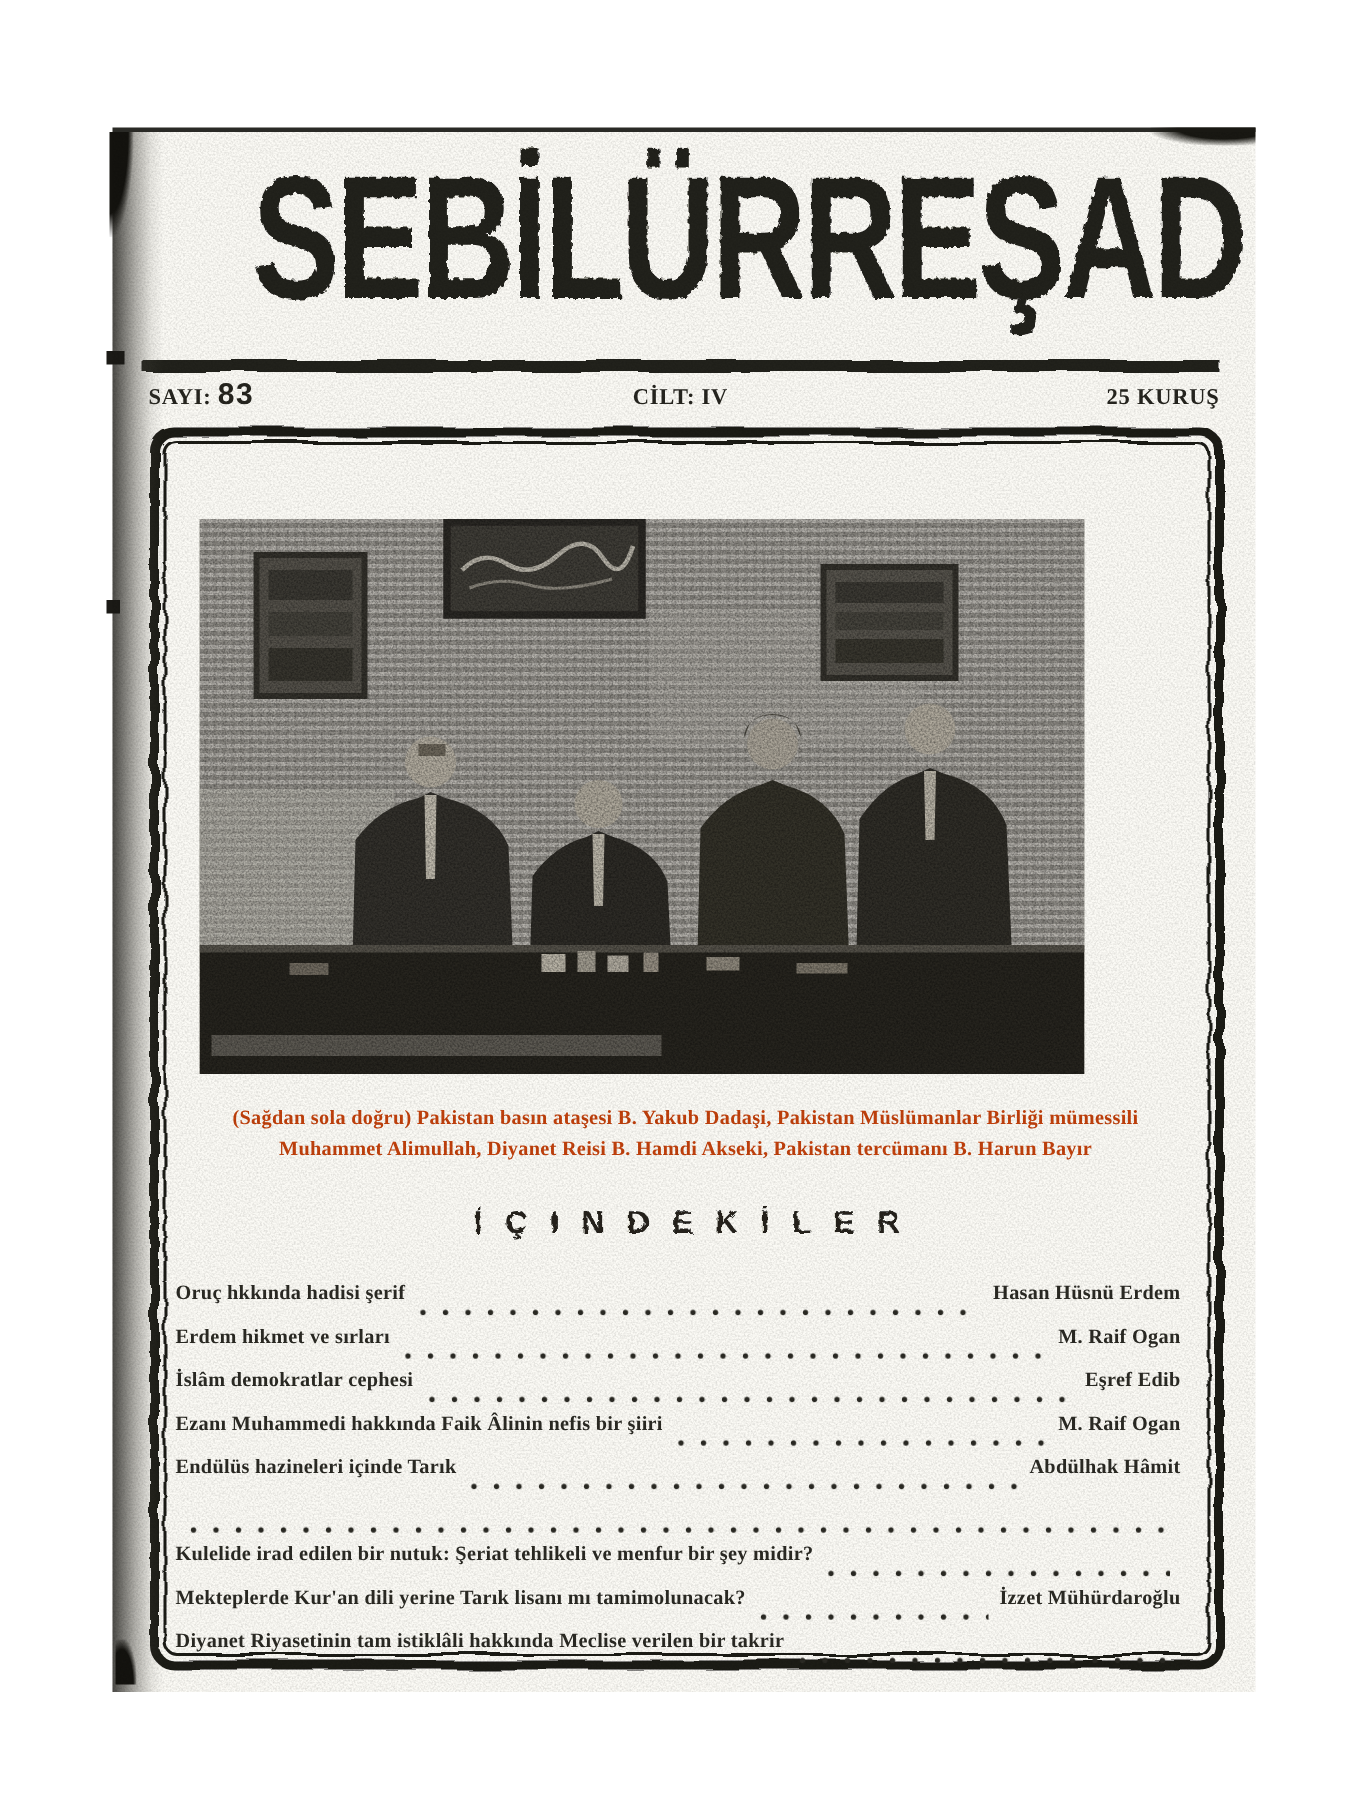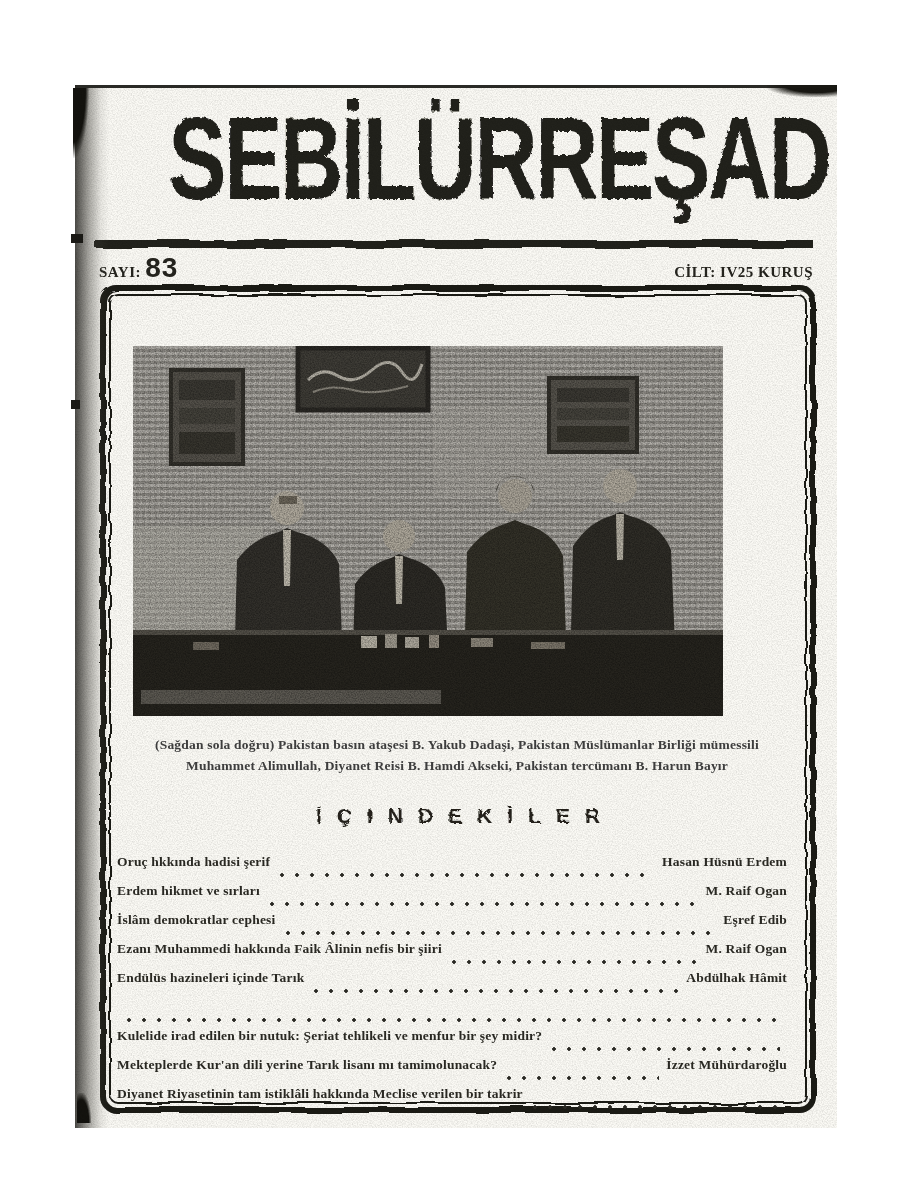--- a/index.html
+++ b/index.html
@@ -25,22 +25,22 @@
   .masthead{position:absolute;left:0;top:12px;width:100%;text-align:center;}
   .mag-title{display:inline-block;font-family:"Liberation Sans",sans-serif;font-weight:700;
              font-size:112px;line-height:118px;letter-spacing:-3px;color:#21201c;
              transform:scaleX(.78) scaleY(1.04);transform-origin:50% 50%;
              filter:url(#inkrough);white-space:nowrap;}
   .thick-rule{position:absolute;left:20px;top:152px;width:718px;height:8px;background:#24231e;
               filter:url(#wobble);}
   .issue-row{position:absolute;left:24px;top:164px;width:714px;height:26px;
              display:flex;align-items:baseline;font-weight:700;font-size:15px;letter-spacing:.5px;}
   .issue-left{flex:0 0 auto;}
-  .issue-left .num{font-family:"Liberation Sans",sans-serif;font-size:28px;letter-spacing:1px;}
-  .issue-mid{flex:1;text-align:right;}
+  .issue-left .num{font-family:"Liberation Sans",sans-serif;font-size:20px;letter-spacing:1px;}
+  .issue-mid{flex:1;text-align:center;}
   .issue-right{flex:0 0 auto;}
 
   
   .framebox{position:absolute;left:25px;top:197px;width:716px;height:828px;}
   .frame-outer{position:absolute;inset:0;border:6px solid #1d1c18;border-radius:16px;
                filter:url(#wobble);}
   .frame-inner{position:absolute;inset:9px;border:2px solid #1d1c18;border-radius:9px;
                filter:url(#wobble);}
   .frame-content{position:absolute;inset:11px;}
 
@@ -48,21 +48,21 @@
   .photo{position:absolute;left:22px;top:50px;width:590px;height:370px;
          background:#a4a19a;overflow:hidden;}
   .photo .banding{position:absolute;inset:0;
          background:repeating-linear-gradient(180deg,rgba(255,255,255,.16) 0 3px,rgba(0,0,0,.12) 3px 6px),
                     repeating-linear-gradient(90deg,rgba(255,255,255,.05) 0 3px,rgba(0,0,0,.05) 3px 6px);}
   .photo svg{position:absolute;inset:0;}
   .photo .photo-noise{position:absolute;inset:0;background:#111;opacity:.42;filter:url(#speckle);}
 
   
   .caption{position:absolute;left:10px;top:438px;width:672px;text-align:center;
-           font-weight:700;font-size:13.5px;line-height:21px;letter-spacing:.2px;color:#404040;}
+           font-weight:700;font-size:13.5px;line-height:21px;letter-spacing:.2px;color:#c2410c;}
 
   
   .toc-heading{position:absolute;left:0;top:508px;width:100%;text-align:center;
                font-family:"Liberation Sans",sans-serif;font-weight:700;font-size:21px;
                letter-spacing:15px;text-indent:15px;color:#25241f;filter:url(#inkrough);}
   .toc{position:absolute;left:6px;top:558px;width:676px;}
   .toc-row{display:flex;align-items:baseline;height:29px;font-weight:700;font-size:13.5px;
            letter-spacing:.2px;color:#2b2a24;}
   .toc-title{white-space:nowrap;}
   .leader{flex:1;min-width:26px;height:11px;align-self:flex-end;margin:0 7px 3px 9px;

